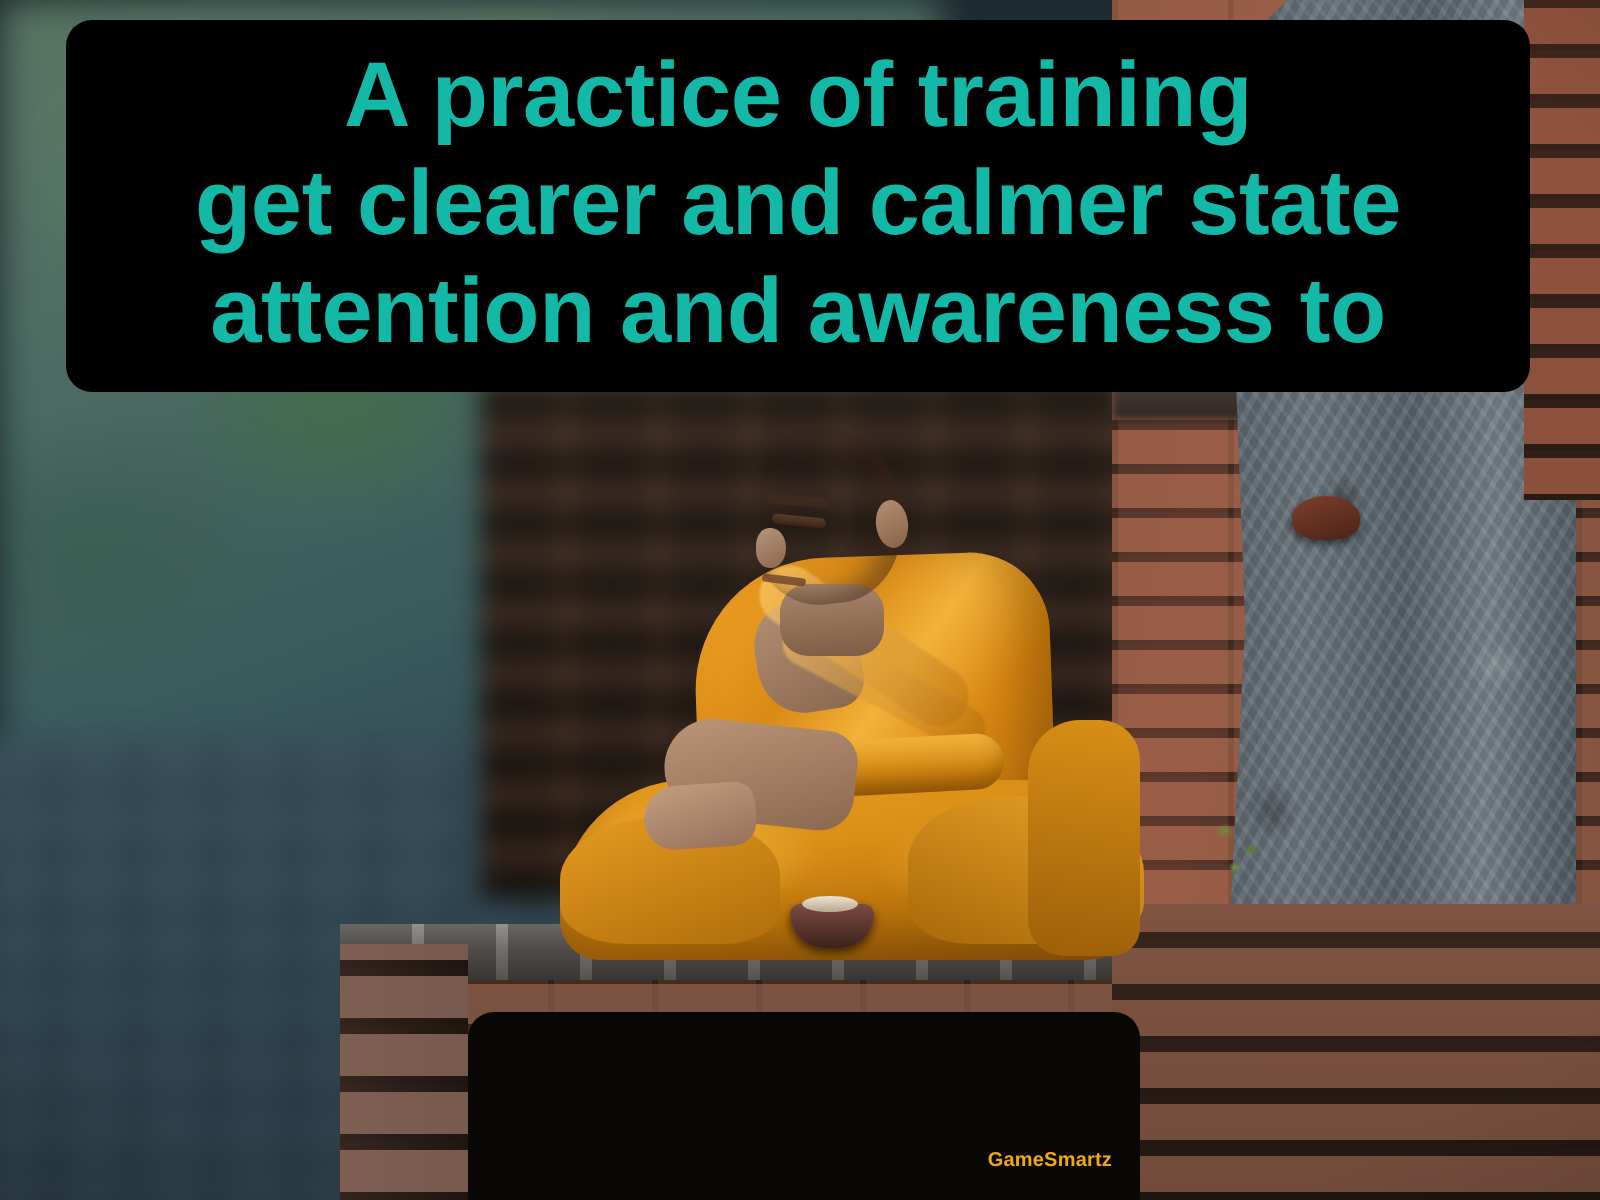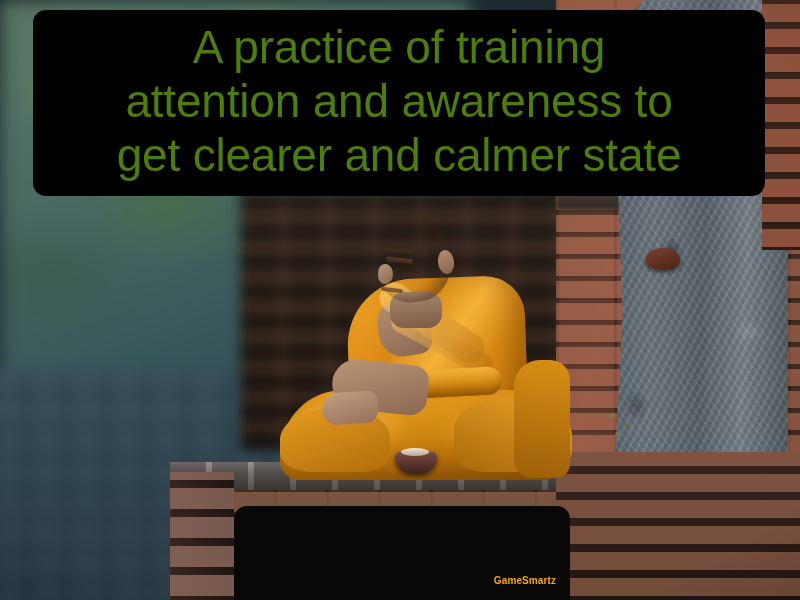--- a/index.html
+++ b/index.html
@@ -304,24 +304,24 @@
   .definition-box {
     position:absolute;
     left:33px; top:10px; width:732px; height:186px;
     background:#000;
     border-radius:13px;
     display:flex; flex-direction:column;
     align-items:center; justify-content:center;
     padding:2px 12px 6px;
   }
   .definition-line {
-    color:#4d7c0f;
+    color:#14b8a6;
     font-size:46px;
     line-height:54px;
-    font-weight:400;
+    font-weight:700;
     letter-spacing:-.2px;
     text-align:right;
     white-space:nowrap;
   }
 
   
   .term-box {
     position:absolute;
     left:234px; top:506px; width:336px; height:104px;
     background:#0a0806;
@@ -391,21 +391,21 @@
 
     <div class="bowl"></div>
     <div class="bowl-rim"></div>
     <div class="sprig"></div>
 
     <div class="vignette"></div>
   </div>
 
   <div class="definition-box">
     <div class="definition-line">A practice of training</div>
+    <div class="definition-line">get clearer and calmer state</div>
     <div class="definition-line">attention and awareness to</div>
-    <div class="definition-line">get clearer and calmer state</div>
   </div>
 
   <div class="term-box">
     <div class="watermark">GameSmartz</div>
   </div>
 
 </div>
 
 </body></html>

